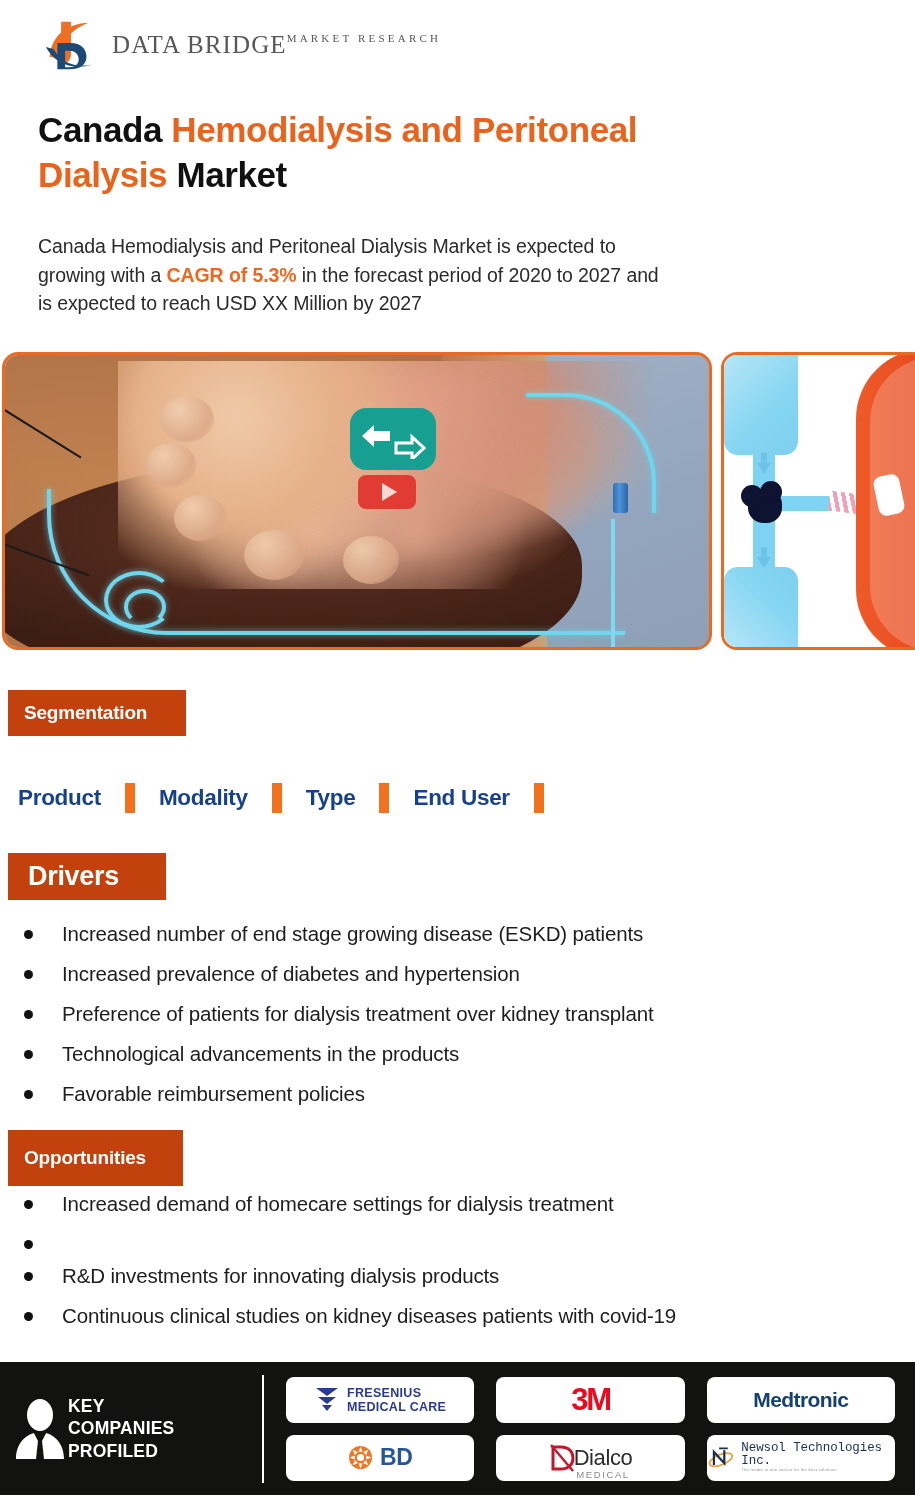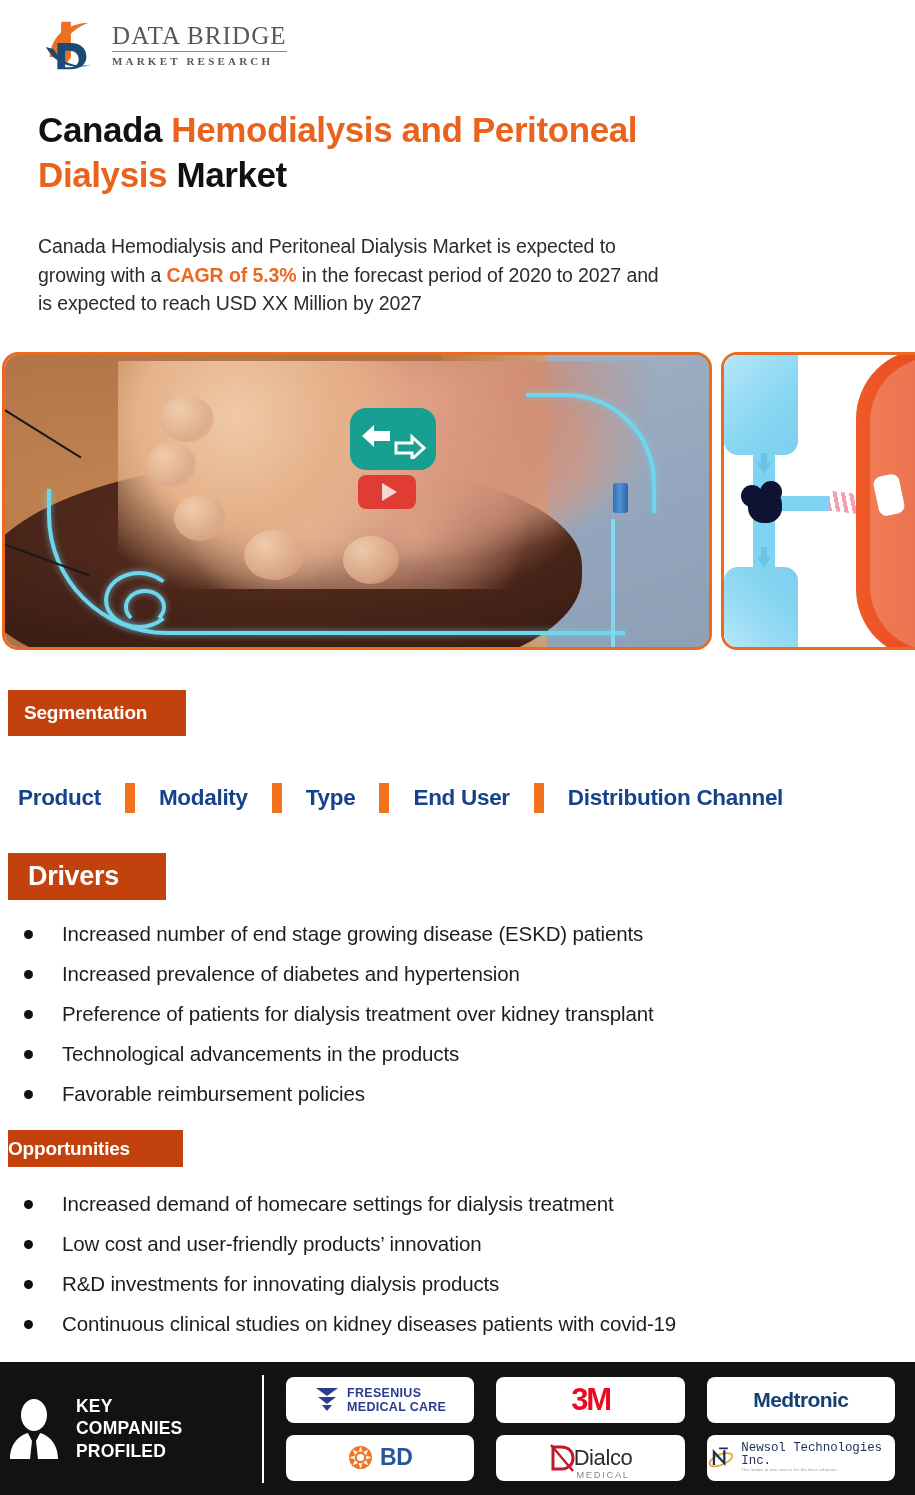--- a/index.html
+++ b/index.html
@@ -19,42 +19,41 @@
 
   
   .logo-wrap {
     position: absolute;
     left: 38px; top: 14px;
     display: flex;
     align-items: center;
     gap: 12px;
   }
   .logo-mark { width: 62px; height: 62px; flex: none; }
-  .logo-text { display: flex; flex-direction: column; }
+  .logo-text { display: flex; flex-direction: row; }
   .logo-title {
     font-family: "Liberation Serif", serif;
     font-size: 25px;
     letter-spacing: 1.1px;
     color: #58585a;
     line-height: 1.05;
     white-space: nowrap;
   }
   .logo-rule {
     height: 1.5px;
     background: #e2701f;
     margin: 2px 0 3px 0;
     width: 100%;
   }
   .logo-sub {
     font-family: "Liberation Serif", serif;
     font-size: 11px;
     letter-spacing: 3.2px;
     color: #58585a;
     white-space: nowrap;
-    font-weight: bold;
   }
 
   
   .headline {
     position: absolute;
     left: 38px; top: 108px;
     width: 600px;
     font-size: 35px;
     font-weight: bold;
     line-height: 1.28;
@@ -314,21 +313,22 @@
   
   .badge-drivers {
     left: 8px; top: 853px;
     width: 158px; height: 47px;
     padding-left: 20px;
     font-size: 27px;
     letter-spacing: -0.3px;
   }
   .badge-opportunities {
     left: 8px; top: 1130px;
-    width: 175px; height: 37px;
+    width: 175px; height: 56px;
+    padding-left: 16px;
     font-size: 19px;
     letter-spacing: -0.2px;
   }
   .bullet-list { position: absolute; left: 18px; width: 880px; }
   .list-drivers { top: 920px; }
   .list-opportunities { top: 1190px; }
   .bullet-row {
     display: flex; align-items: flex-start;
     margin-bottom: 13px;
   }
@@ -350,22 +350,21 @@
   .footer {
     position: absolute;
     left: 0; top: 1362px;
     width: 915px; height: 133px;
     background: #121210;
     display: flex;
     align-items: center;
   }
   .footer-key {
     display: flex; align-items: center;
-    gap: 14px;
-    padding-left: 6px;
+    padding-left: 12px;
     width: 262px;
     flex: none;
   }
   .person-icon { width: 56px; height: 62px; flex: none; }
   .footer-key-label {
     color: #ffffff;
     font-weight: bold;
     font-size: 17.5px;
     line-height: 1.28;
     letter-spacing: .2px;
@@ -510,21 +509,20 @@
 
   <div class="seg-row">
     <span class="seg-item">Product</span>
     <span class="seg-sep"></span>
     <span class="seg-item">Modality</span>
     <span class="seg-sep"></span>
     <span class="seg-item">Type</span>
     <span class="seg-sep"></span>
     <span class="seg-item">End User</span>
     <span class="seg-sep"></span>
-    <span class="seg-item">Distribution Channel</span>
   </div>
 
   <div class="badge badge-drivers">Drivers</div>
   <div class="bullet-list list-drivers">
     <div class="bullet-row">
       <span class="bullet-dot"></span>
       <span class="bullet-text">Increased number of end stage growing disease (ESKD) patients</span>
     </div>
     <div class="bullet-row">
       <span class="bullet-dot"></span>
@@ -545,21 +543,20 @@
   </div>
 
   <div class="badge badge-opportunities">Opportunities</div>
   <div class="bullet-list list-opportunities">
     <div class="bullet-row">
       <span class="bullet-dot"></span>
       <span class="bullet-text">Increased demand of homecare settings for dialysis treatment</span>
     </div>
     <div class="bullet-row">
       <span class="bullet-dot"></span>
-      <span class="bullet-text">Low cost and user-friendly products’ innovation</span>
     </div>
     <div class="bullet-row">
       <span class="bullet-dot"></span>
       <span class="bullet-text">R&amp;D investments for innovating dialysis products</span>
     </div>
     <div class="bullet-row">
       <span class="bullet-dot"></span>
       <span class="bullet-text">Continuous clinical studies on kidney diseases patients with covid-19</span>
     </div>
   </div>

